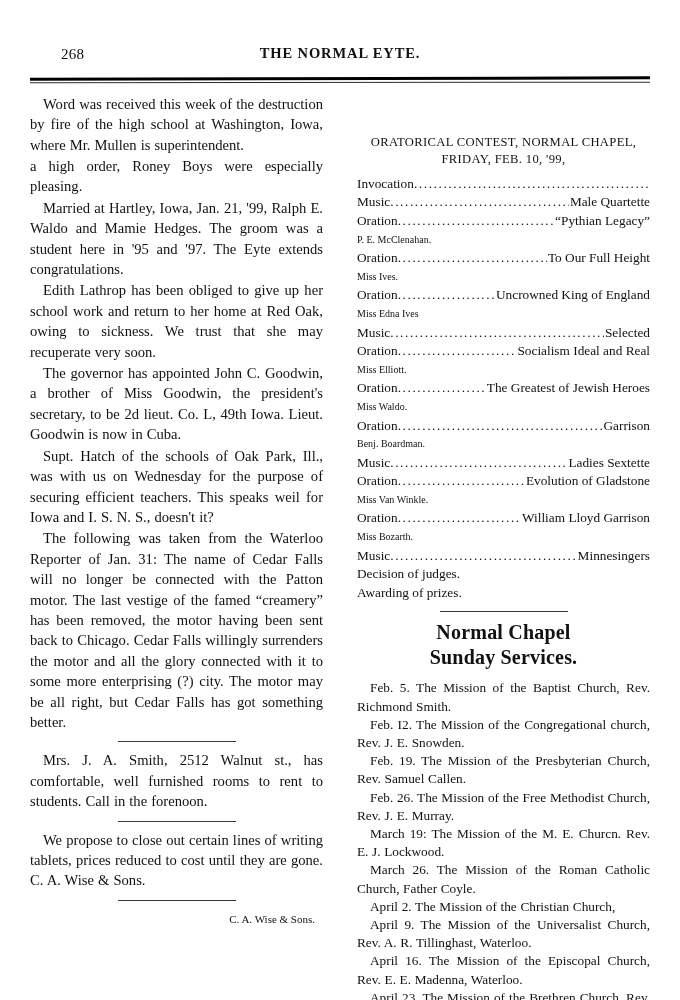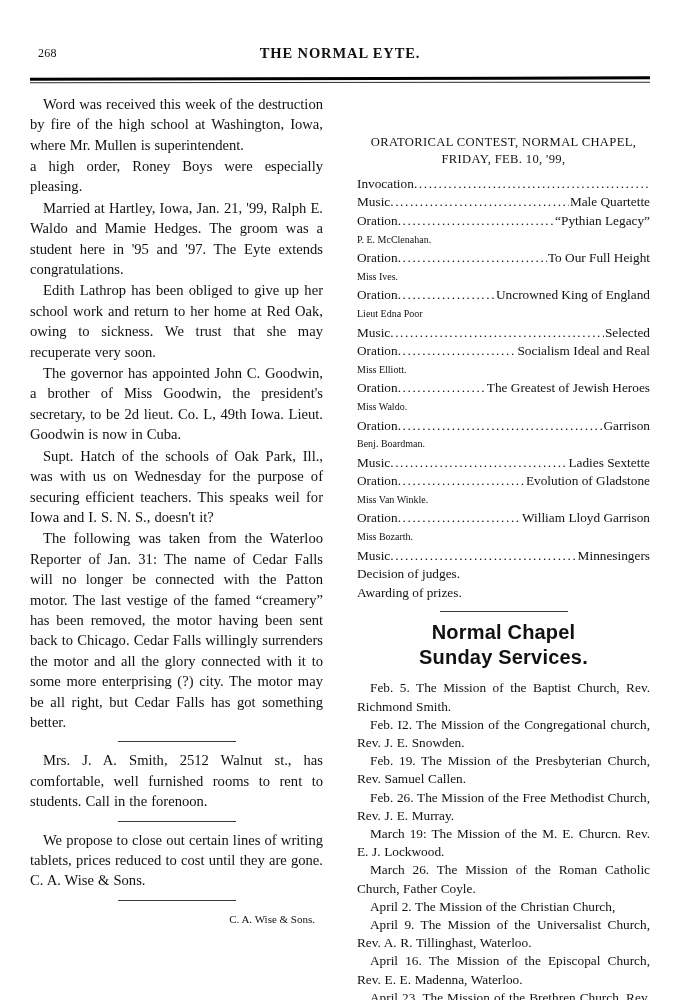--- a/index.html
+++ b/index.html
@@ -25,23 +25,23 @@
     position: relative;
   }
 
   
   .masthead {
     position: relative;
     height: 30px;
   }
   .folio {
     position: absolute;
-    left: 8px;
+    left: 31px;
     top: 2px;
-    font-size: 12px;
+    font-size: 15px;
     letter-spacing: 0.3px;
   }
   .masthead-title {
     text-align: center;
     font-size: 14.5px;
     font-weight: bold;
     letter-spacing: 0.9px;
     padding-top: 1px;
   }
   .rule-thick {
@@ -135,21 +135,21 @@
     padding-right: 18px;
   }
   .prog-plain {
     font-size: 13.3px;
     line-height: 18.6px;
   }
 
   
   .chapel-head {
     text-align: center;
-    font-family: Liberation Sans, sans-serif;
+    font-family: Liberation Serif, serif;
     font-weight: bold;
     font-size: 20px;
     line-height: 25px;
     letter-spacing: 0.2px;
     margin: 4px 0 9px 0;
   }
   .chapel-head .l2 { display: block; }
 
   p.service {
     margin: 0;
@@ -224,21 +224,21 @@
             <span class="prog-label">Oration</span>
             <span class="prog-leader">..........................................................................................</span>
             <span class="prog-value">To Our Full Height</span>
           </div>
           <div class="prog-performer">Miss Ives.</div>
           <div class="prog-line">
             <span class="prog-label">Oration</span>
             <span class="prog-leader">..........................................................................................</span>
             <span class="prog-value">Uncrowned King of England</span>
           </div>
-          <div class="prog-performer">Lieut Edna Poor</div>
+          <div class="prog-performer">Miss Edna Ives</div>
           <div class="prog-line">
             <span class="prog-label">Music</span>
             <span class="prog-leader">..........................................................................................</span>
             <span class="prog-value">Selected</span>
           </div>
           <div class="prog-line">
             <span class="prog-label">Oration</span>
             <span class="prog-leader">..........................................................................................</span>
             <span class="prog-value">Socialism Ideal and Real</span>
           </div>

